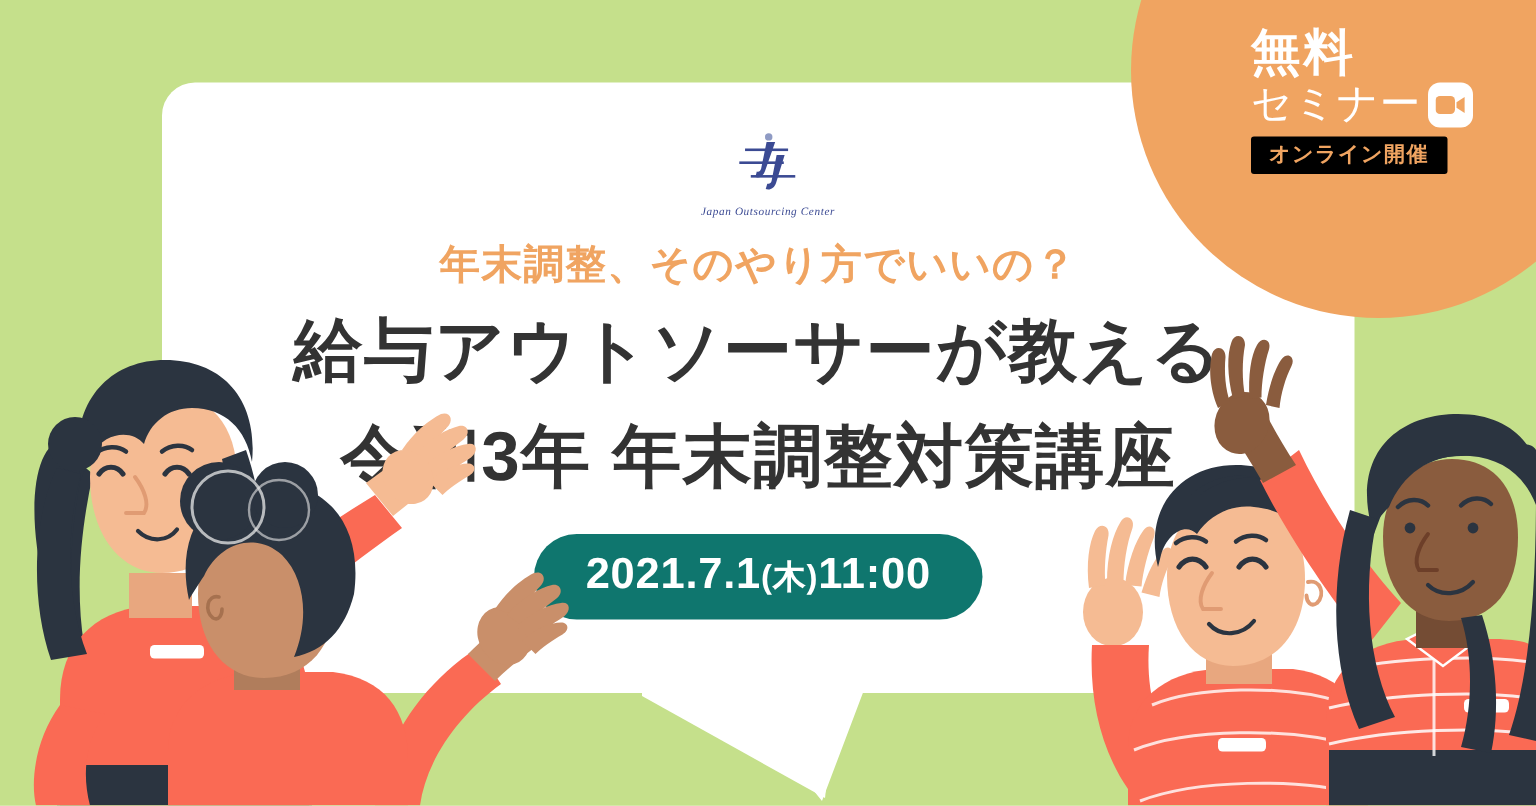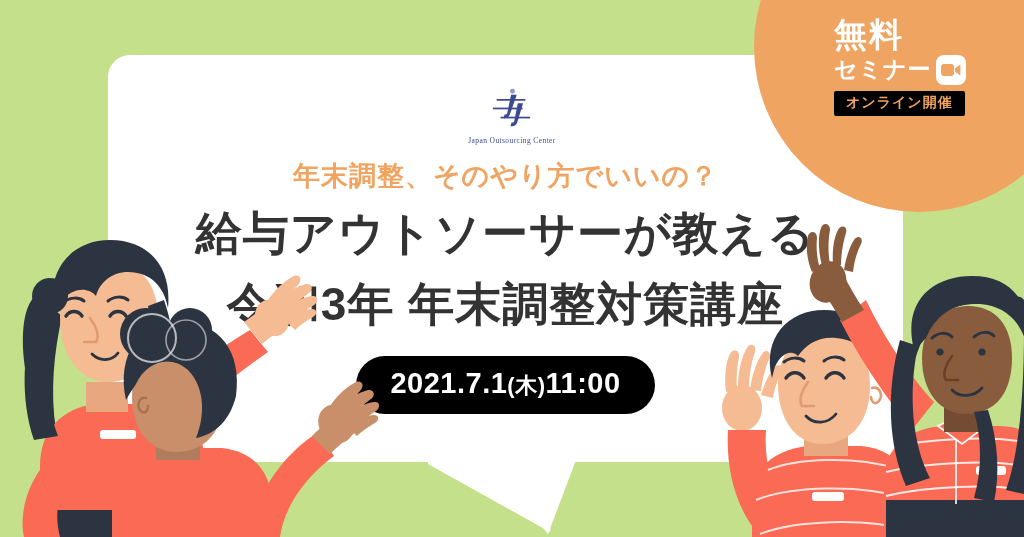--- a/index.html
+++ b/index.html
@@ -29,55 +29,56 @@
     display:flex;flex-direction:column;align-items:flex-start;
   }
   .badge-free{
     color:#ffffff;font-weight:bold;font-size:33px;letter-spacing:2px;
     line-height:1.05;text-align:center;
   }
   .badge-seminar-row{
     display:flex;align-items:center;justify-content:center;gap:4px;margin-top:2px;
   }
   .badge-seminar{
-    color:#ffffff;font-weight:bold;font-size:23px;letter-spacing:1px;line-height:1.1;
+    color:#ffffff;font-weight:normal;font-size:27px;letter-spacing:1px;line-height:1.1;
   }
   .cam-icon{
     width:30px;height:30px;background:#ffffff;border-radius:8px;
     display:flex;align-items:center;justify-content:center;flex:none;
   }
   .badge-online{
     margin-top:6px;background:#000000;color:#f0a461;font-weight:bold;
     font-size:14px;letter-spacing:1px;padding:3px 12px 4px;border-radius:2px;
     white-space:nowrap;
   }
 
   
   .logo{
     position:absolute;left:0;right:0;top:88px;z-index:6;
     display:flex;flex-direction:column;align-items:center;
   }
   .logo-mark{width:56px;height:44px;display:block;}
   .logo-text{
     margin-top:4px;color:#3b4a93;font-size:7.5px;letter-spacing:.4px;
     font-family:"Liberation Serif","DejaVu Serif",serif;
+    font-style:italic;
   }
 
   
   .copy{position:absolute;left:108px;top:160px;width:795px;z-index:6;text-align:center;}
   .kicker{
     color:#f0a461;font-size:27px;font-weight:bold;letter-spacing:1px;line-height:1.2;
   }
   .title{
     margin-top:12px;color:#333333;font-weight:bold;font-size:46px;
     letter-spacing:1px;line-height:1.28;
   }
   .title .ln{display:block;white-space:nowrap;margin-top:12px;}
   .date-pill{
-    display:inline-block;margin-top:22px;background:#000000;color:#ffffff;
+    display:inline-block;margin-top:22px;background:#0f766e;color:#ffffff;
     font-weight:bold;font-size:29px;letter-spacing:.5px;
     padding:11px 34px 13px;border-radius:32px;white-space:nowrap;
   }
   .date-pill .dow{font-size:22px;}
 
   
   .people{position:absolute;inset:0;z-index:7;pointer-events:none;}
 </style>
 </head>
 <body>

